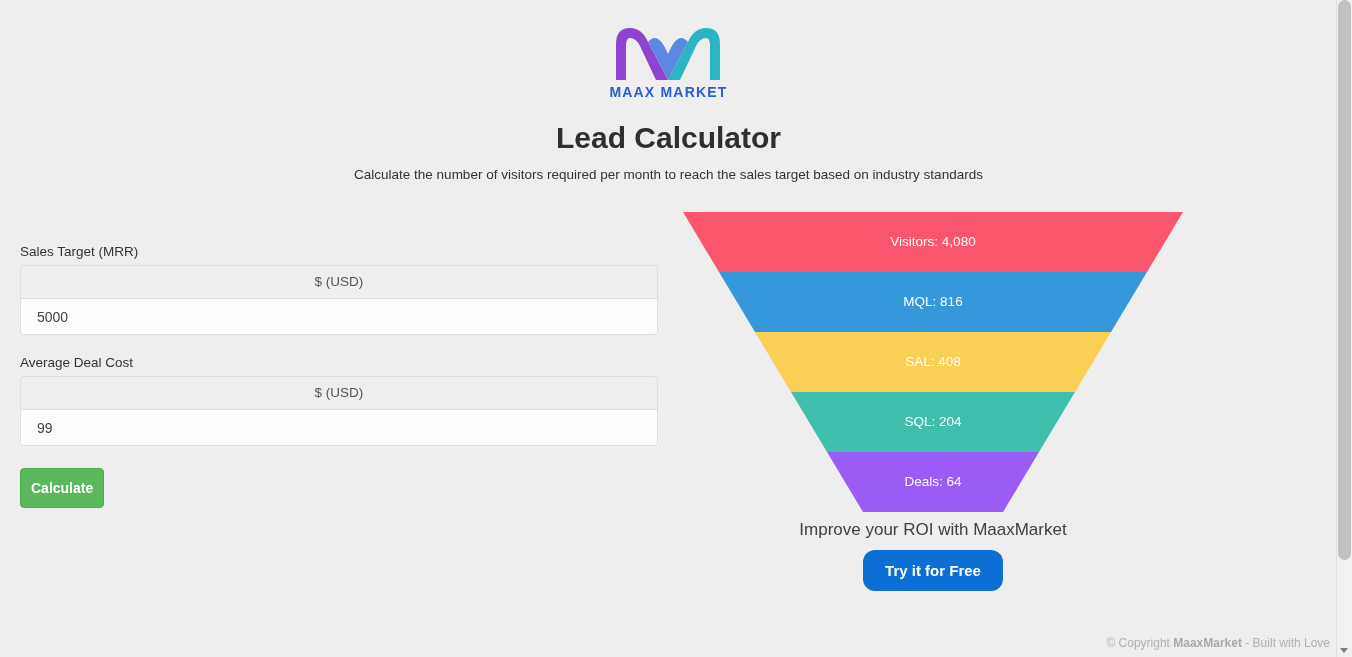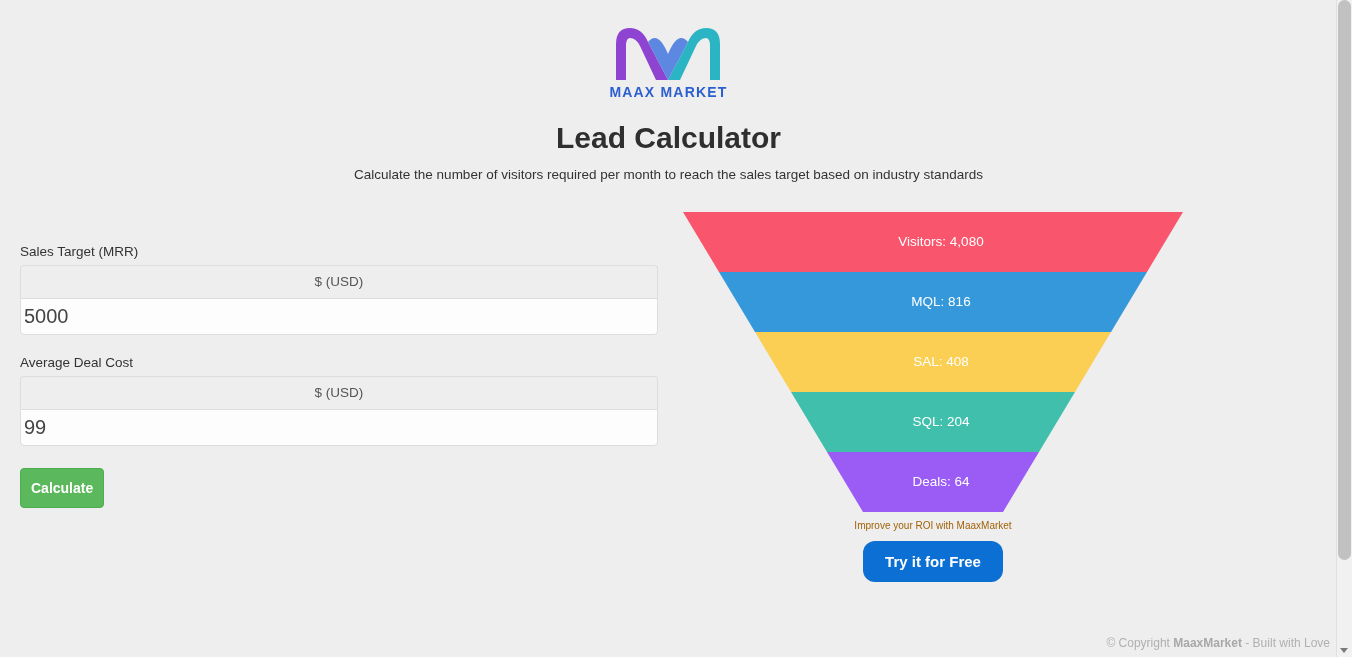--- a/index.html
+++ b/index.html
@@ -125,22 +125,22 @@
     font-size: 13.5px;
     color: #555555;
   }
   .input-box {
     box-sizing: border-box;
     width: 100%;
     height: 37px;
     background: #fdfdfd;
     border: 1px solid #dddddd;
     border-radius: 0 0 4px 4px;
-    padding: 0 3px;
-    font-size: 20px;
+    padding: 0 16px;
+    font-size: 14px;
     color: #444444;
     font-family: "Liberation Sans", sans-serif;
     outline: none;
   }
   .calculate-button {
     margin-top: 2px;
     display: inline-block;
     background: #5cb85c;
     border: 1px solid #4cae4c;
     border-radius: 4px;
@@ -172,34 +172,34 @@
   }
   .funnel-row .band {
     position: absolute;
     left: 0;
     top: 0;
     width: 100%;
     height: 100%;
   }
   .funnel-row .label {
     position: absolute;
-    left: 8px;
+    left: 0;
     top: 0;
     width: 100%;
     height: 100%;
     line-height: 60px;
     text-align: center;
     color: #ffffff;
     font-size: 13.5px;
     z-index: 3;
   }
   .funnel-cta-text {
     margin-top: 8px;
-    font-size: 10px;
-    color: #a16207;
+    font-size: 17px;
+    color: #404040;
   }
   .try-free-button {
     margin-top: 10px;
     display: inline-block;
     background: #0c6fd3;
     border: none;
     border-radius: 12px;
     color: #ffffff;
     font-size: 15px;
     font-weight: bold;

